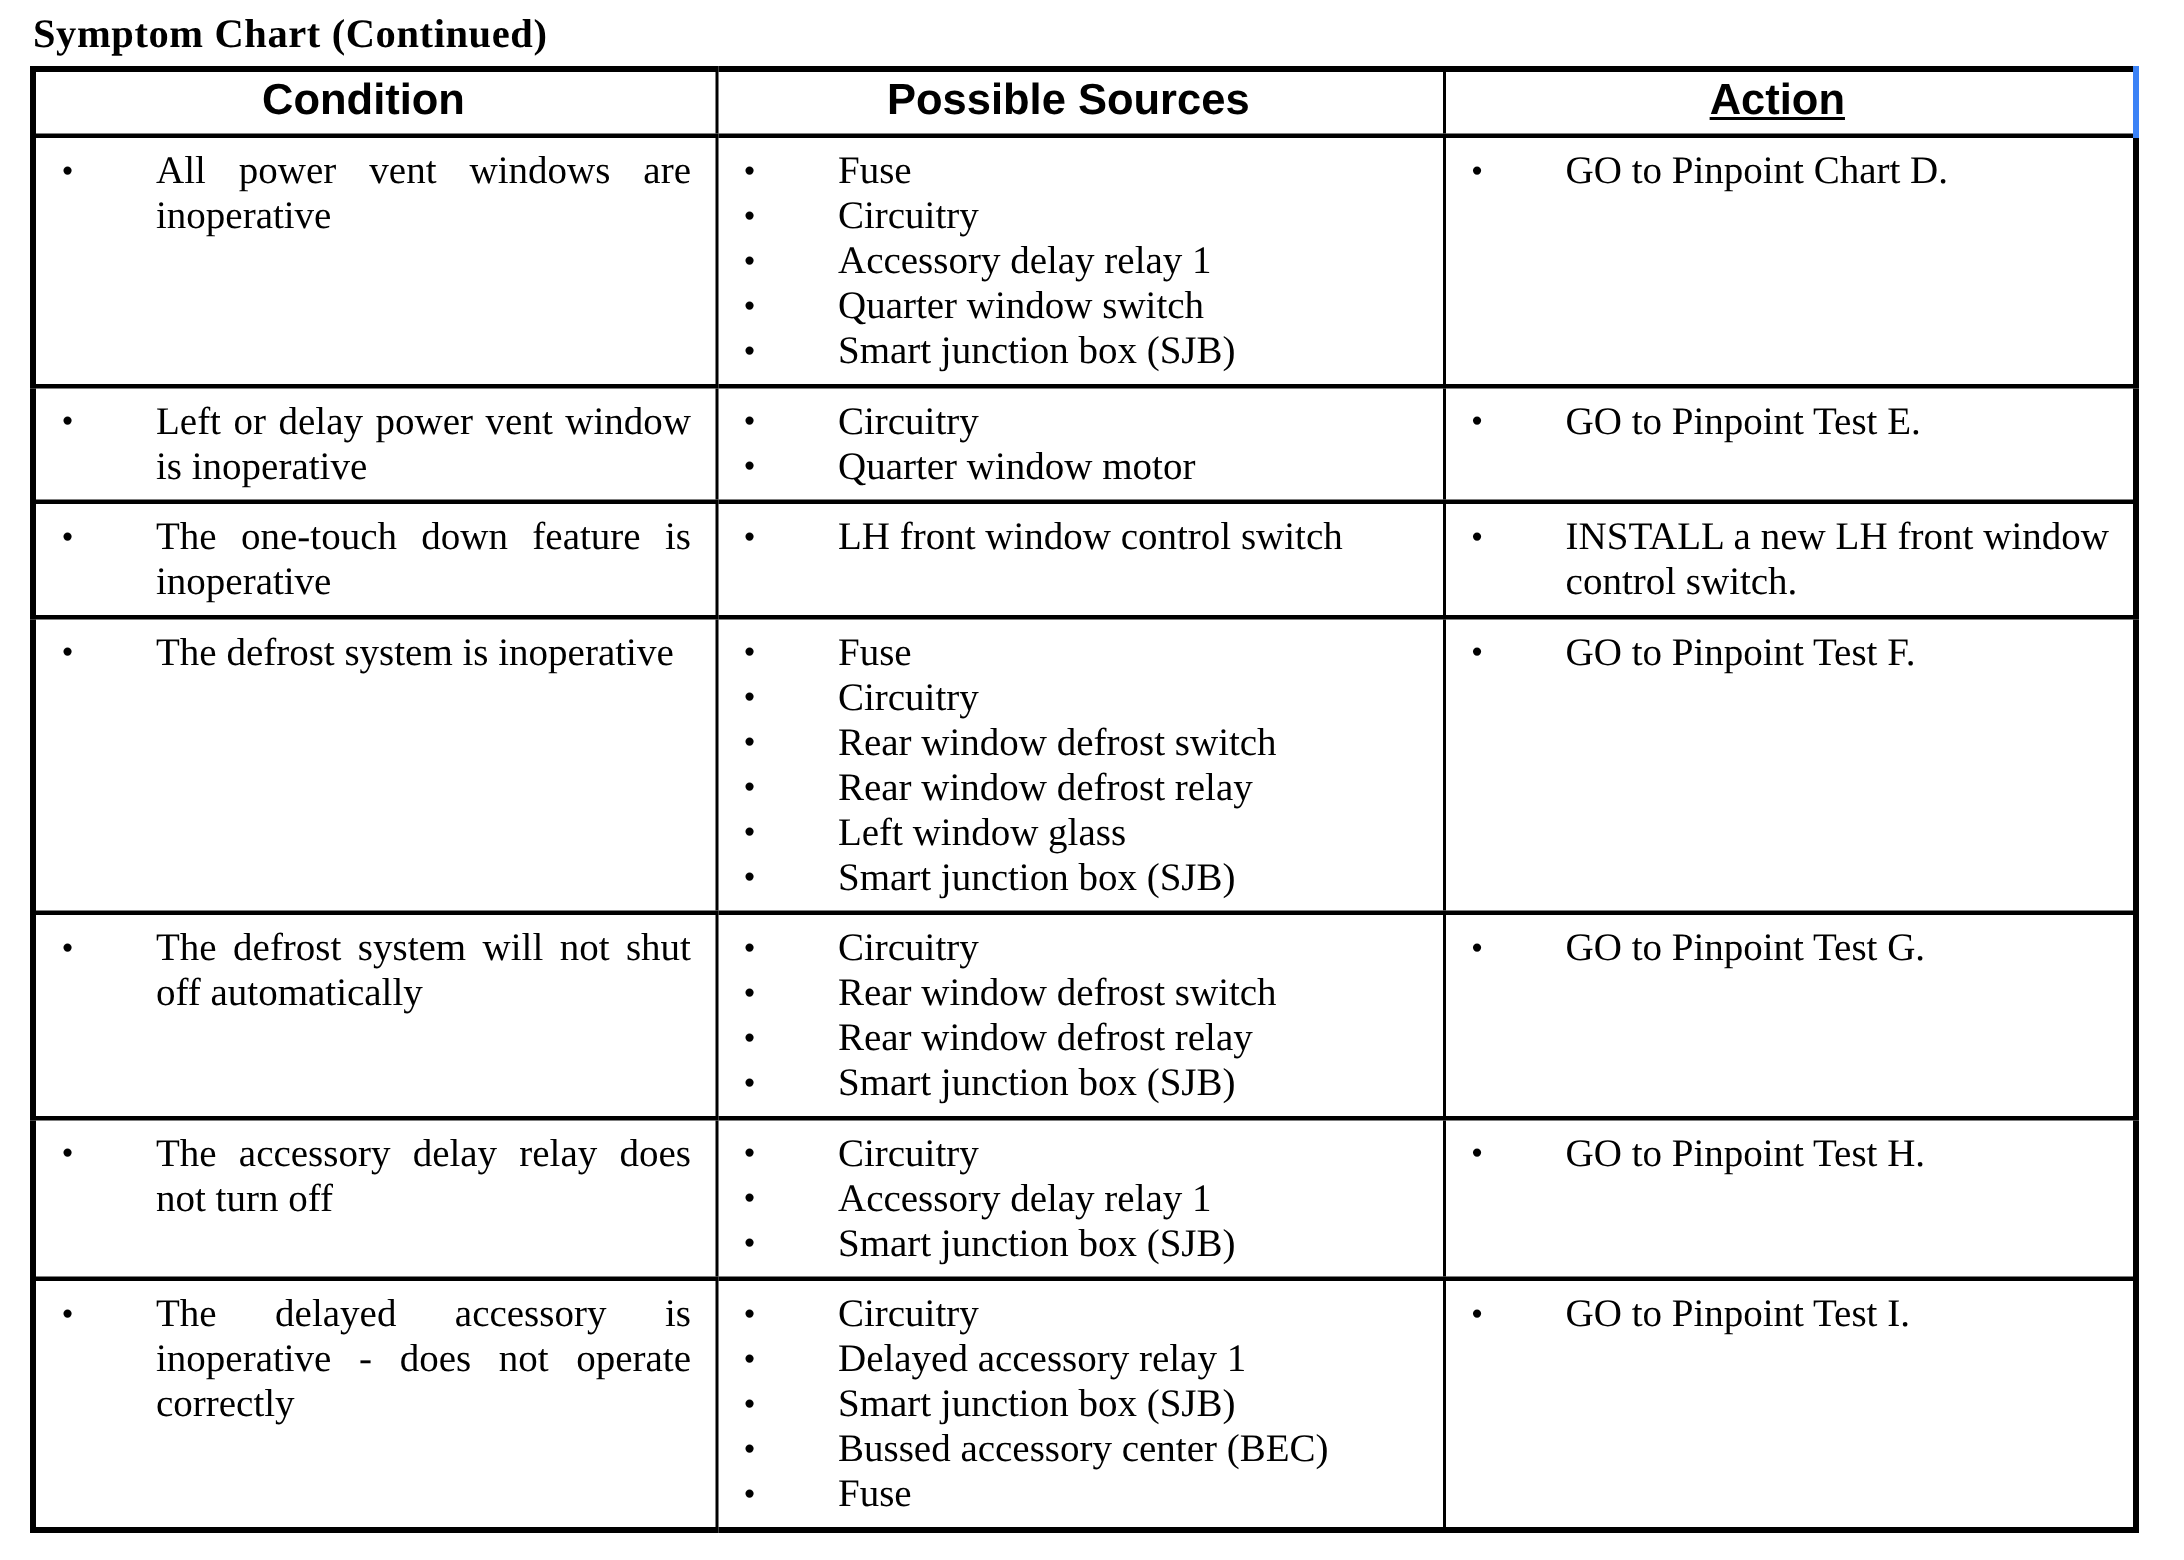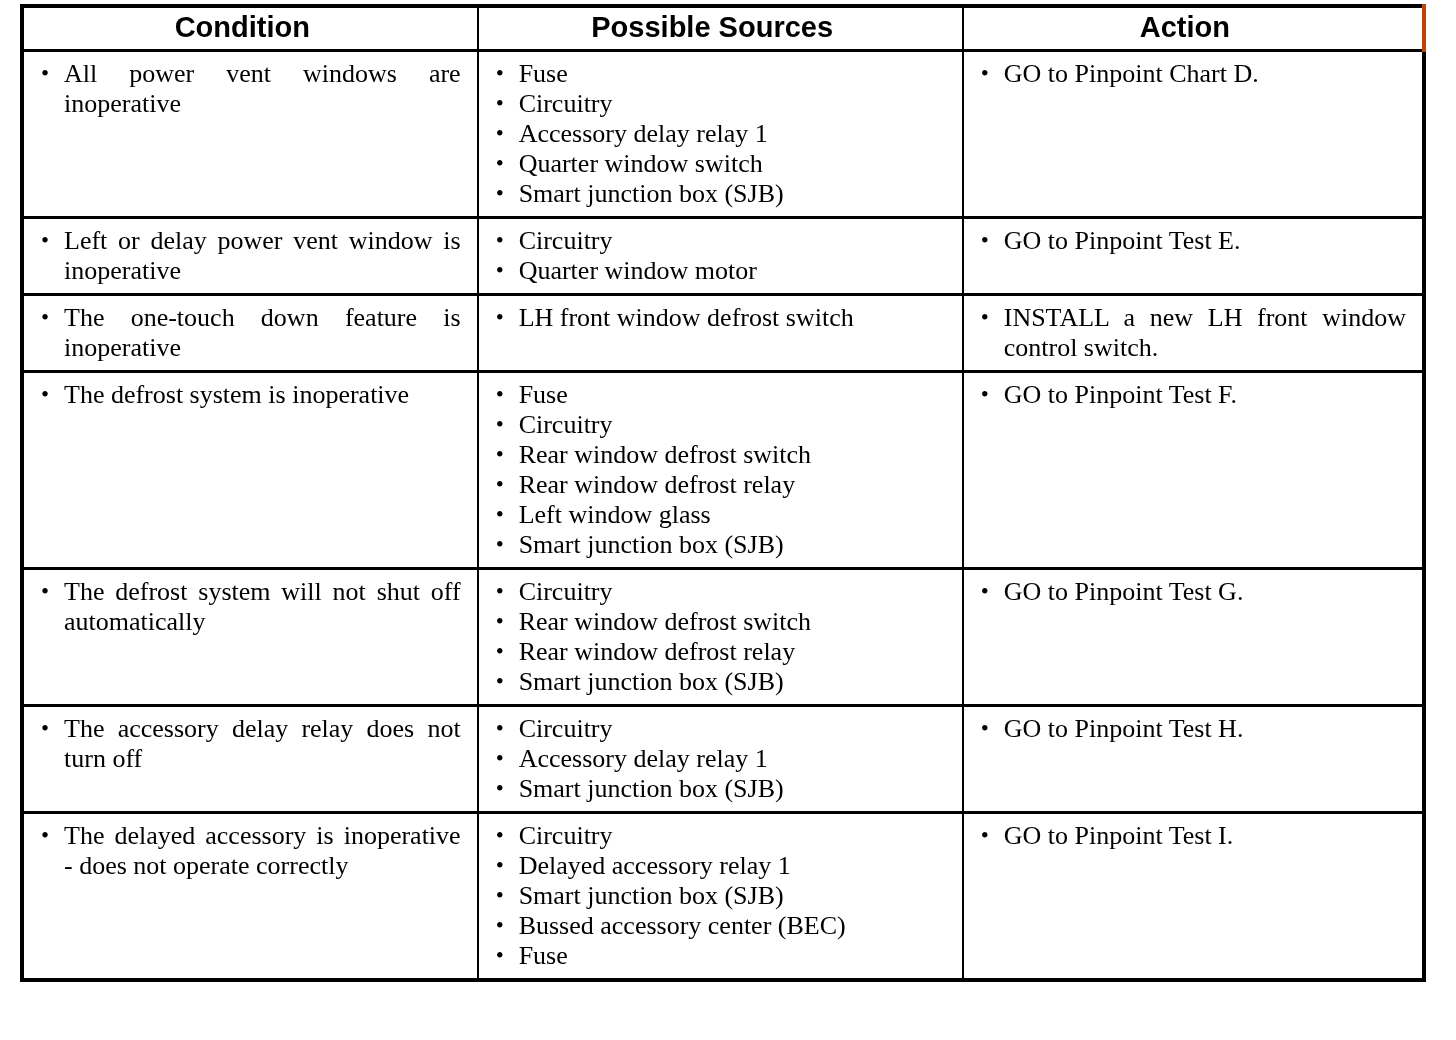--- a/index.html
+++ b/index.html
@@ -39,21 +39,21 @@
     font-weight: bold;
     font-size: 29px;
     line-height: 33px;
     text-align: center;
     padding: 3px 16px 5px 0;
     border: 2px solid #000;
     border-top: 4px solid #000;
     border-bottom: 3px solid #000;
   }
   th:first-child { border-left: 4px solid #000; }
-  th:last-child  { border-right: 4px solid #c2410c; }
+  th:last-child  { border-right: 4px solid #3b82f6; text-decoration: underline; }
   td {
     vertical-align: top;
     border: 2px solid #000;
     border-top: 3px solid #000;
     border-bottom: 3px solid #000;
     padding: 7px 8px 7px 0;
     font-size: 26px;
     line-height: 30px;
   }
   td:first-child { border-left: 4px solid #000; }
@@ -64,26 +64,28 @@
     flex: 0 0 40px;
     box-sizing: border-box;
     padding-left: 17px;
     font-size: 23px;
     line-height: 30px;
   }
   .item-text {
     flex: 1 1 auto;
     text-align: justify;
     padding-right: 8px;
+    margin-left: 40px;
   }
 </style>
 </head>
 <body>
 
 <div class="page">
+  <h1 class="doc-title">Symptom Chart (Continued)</h1>
 
   <table class="symptom-table">
     <colgroup>
       <col class="c-condition">
       <col class="c-sources">
       <col class="c-action">
     </colgroup>
     <thead>
       <tr>
         <th>Condition</th>
@@ -155,21 +157,21 @@
         <tr>
           <td>
             <div class="item">
               <span class="bullet">•</span>
               <span class="item-text">The one-touch down feature is inoperative</span>
             </div>
           </td>
           <td>
             <div class="item">
               <span class="bullet">•</span>
-              <span class="item-text">LH front window defrost switch</span>
+              <span class="item-text">LH front window control switch</span>
             </div>
           </td>
           <td>
             <div class="item">
               <span class="bullet">•</span>
               <span class="item-text">INSTALL a new LH front window control switch.</span>
             </div>
           </td>
         </tr>
         <tr>

